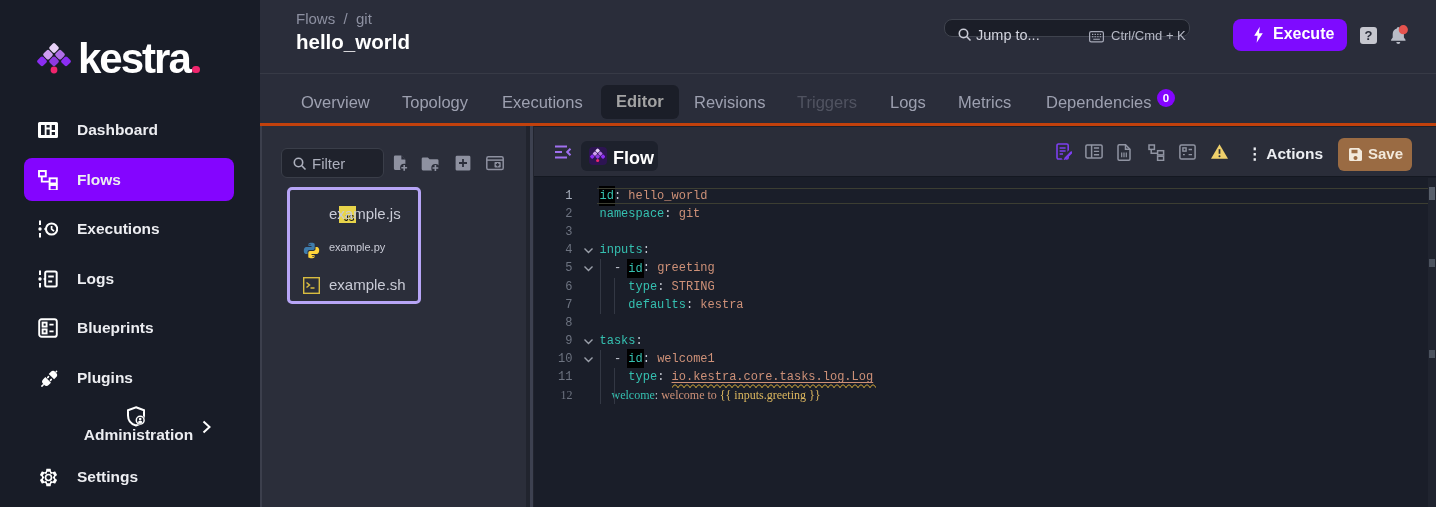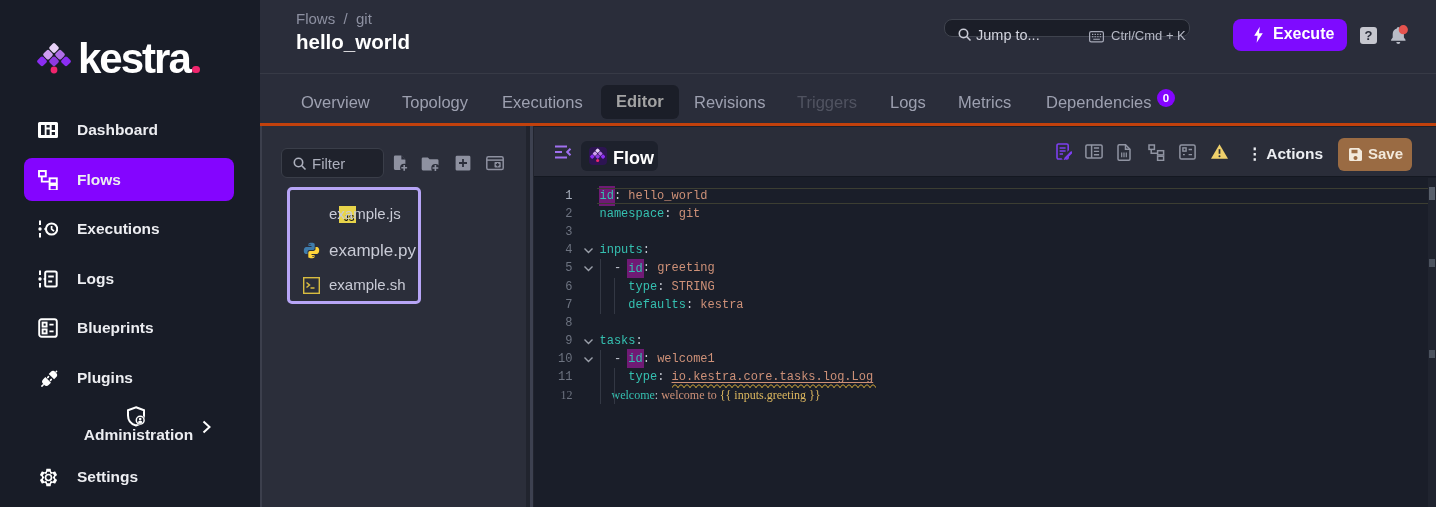--- a/index.html
+++ b/index.html
@@ -25,21 +25,21 @@
   
   .cl { position:absolute; left:0; width:902px; height:18.1px; font-family:"Liberation Mono", monospace; font-size:12px; line-height:18.1px; white-space:pre; }
   .lnum { position:absolute; left:0; top:0; width:38.4px; text-align:right; color:#6d7380; }
   .ctext { position:absolute; left:65.5px; top:0; }
   .tk { color:#35c1b1; }   
   .tv { color:#ce9178; }   
   .tp { color:#c3c7d1; }   
   .tg { color:#ddb85f; }   
   .fold { position:absolute; left:48.5px; top:4px; width:11px; height:11px; }
   .iguide { position:absolute; width:1px; background:#333844; }
-  .hl { background:#701a75; padding:2.6px 1px; margin:0 -1px; }
+  .hl { background:#000000; padding:2.6px 1px; margin:0 -1px; }
   .lnk { text-decoration:underline; text-underline-offset:2px; }
 </style>
 </head>
 <body>
   <div id="sidebar">
     <div id="logo" class="abs" style="left:36.5px; top:39.5px;"><svg width="34" height="40" viewBox="0 0 34 40">
         <rect x="13.05" y="4.05" width="7.9" height="7.9" rx="1.9" fill="#e7d1f7" transform="rotate(45 17 8)"></rect>
         <rect x="7.05" y="10.75" width="7.9" height="7.9" rx="1.9" fill="#cf9df2" transform="rotate(45 11 14.7)"></rect>
         <rect x="19.05" y="10.75" width="7.9" height="7.9" rx="1.9" fill="#b06ee8" transform="rotate(45 23 14.7)"></rect>
         <rect x="1.0499999999999998" y="17.35" width="7.9" height="7.9" rx="1.9" fill="#8b2df2" transform="rotate(45 5 21.3)"></rect>
@@ -215,21 +215,21 @@
     <div id="filebox" class="abs" style="left:25px; top:61px; width:134px; height:117px; border:3.5px solid #b7a5f6; border-radius:5px;">
       <div class="abs" style="left:13px; top:16px;margin-left:36px;" id="jsicon"><svg width="17" height="17" viewBox="0 0 17 17">
           <rect width="17" height="17" fill="#e8d44a"></rect>
           <text x="15.5" y="15" font-family="Liberation Sans" font-size="8.5" font-weight="700" fill="#1a1a1a" text-anchor="end">JS</text>
         </svg></div>
       <div class="abs" style="left:39px; top:15px; font-size:15px; color:#c9cbd6;">example.js</div>
       <div class="abs" style="left:13px; top:51.5px;" id="pyicon"><svg width="17" height="17" viewBox="0 0 17 17">
           <path fill="#3f7cac" d="M8.4 0.8 c-3 0-2.9 1.3-2.9 1.3 v2 h3 v0.8 H3.5 c0 0-2.7-0.2-2.7 4 0 0 -0.1 2.3 1.8 3.2 h1.9 v-1.9 c0 0-0.1-2.1 2-2.1 h3.3 c0 0 1.9 0 1.9-1.8 V2.4 c0 0 0.3-1.6-3.3-1.6 Z M6.9 1.9 a0.7 0.7 0 1 1 0 1.4 0.7 0.7 0 0 1 0-1.4 Z"></path>
   <path fill="#ffd43b" d="M8.6 16.2 c3 0 2.9-1.3 2.9-1.3 v-2 h-3 v-0.8 h5 c0 0 2.7 0.2 2.7-4 0 0 0.1-2.3-1.8-3.2 h-1.9 v1.9 c0 0 0.1 2.1-2 2.1 H7.2 c0 0-1.9 0-1.9 1.8 v4 c0 0-0.3 1.6 3.3 1.6 Z M10.1 15.1 a0.7 0.7 0 1 1 0-1.4 0.7 0.7 0 0 1 0 1.4 Z"></path>
         </svg></div>
-      <div class="abs" style="left:39px; top:50.5px; font-size:17px; color:#c9cbd6;">example.py</div>
+      <div class="abs" style="left:39px; top:50.5px; font-size:11px; color:#c9cbd6;">example.py</div>
       <div class="abs" style="left:13px; top:87px;" id="shicon"><svg width="17" height="17" viewBox="0 0 17 17">
           <rect x="0.7" y="0.7" width="15.6" height="15.6" fill="none" stroke="#d8bc40" stroke-width="1.4"></rect>
   <path d="M3.5 5.5 L6.5 8 L3.5 10.5" stroke="#d8bc40" stroke-width="1.5" fill="none"></path>
   <path d="M7.5 11 h4" stroke="#d8bc40" stroke-width="1.5"></path>
         </svg></div>
       <div class="abs" style="left:39px; top:86px; font-size:15px; color:#c9cbd6;">example.sh</div>
     </div>
   </div>
 
   <div id="divider">

